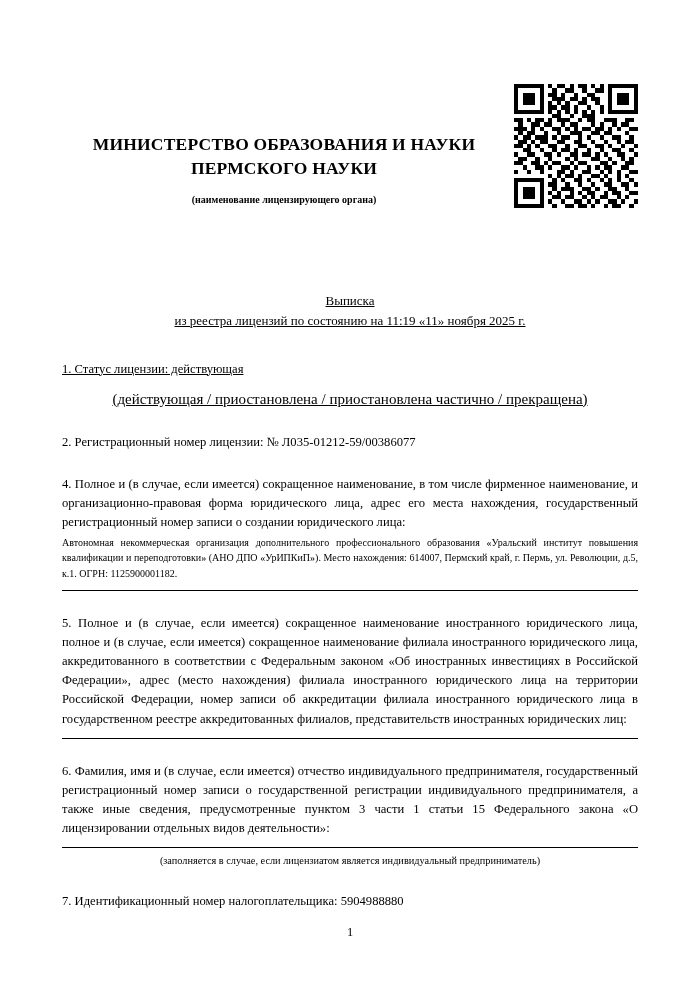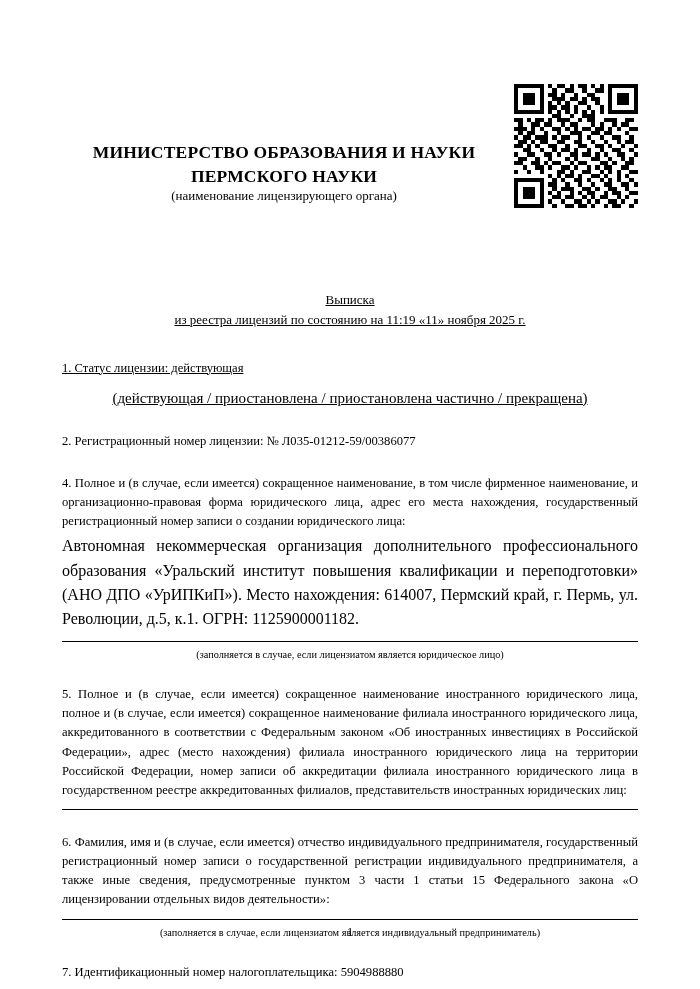--- a/index.html
+++ b/index.html
@@ -13,21 +13,21 @@
     position: relative;
     font-family: "Liberation Serif", serif;
     color: #000000;
     overflow: hidden;
   }
   .page {
     position: relative;
     width: 700px;
     height: 989px;
     box-sizing: border-box;
-    padding: 12px 62px;
+    padding: 4px 62px;
   }
   .qr {
     position: absolute;
     top: 84px;
     right: 62px;
     width: 124px;
     height: 124px;
   }
   .qr svg { display: block; }
 
@@ -36,23 +36,23 @@
     text-align: center;
     padding-right: 132px;
   }
   .header .line {
     font-size: 17.5px;
     font-weight: bold;
     line-height: 1.38;
     letter-spacing: 0.2px;
   }
   .header .sub {
-    margin-top: 0;
-    font-size: 13px;
-    font-weight: normal;
+    margin-top: 14px;
+    font-size: 10px;
+    font-weight: bold;
     letter-spacing: 0;
   }
 
   .vypiska {
     margin-top: 86px;
     text-align: center;
     font-size: 13px;
     line-height: 1.55;
     text-decoration: underline;
   }
@@ -66,21 +66,21 @@
   .item.first { margin-top: 28px; text-decoration: underline; }
   .note {
     text-align: center;
     font-size: 15px;
     margin-top: 10px;
     line-height: 1.4;
   }
   .body-text {
     margin-top: 3px;
     text-align: justify;
-    font-size: 16px;
+    font-size: 10px;
     line-height: 1.52;
   }
   .rule {
     border: 0;
     border-top: 1px solid #000;
     margin: 9px 0 0 0;
     height: 0;
   }
   .note-after {
     text-align: center;
@@ -391,21 +391,20 @@
 
   <div class="item">
     <div>2. Регистрационный номер лицензии: № Л035-01212-59/00386077</div>
   </div>
 
 
   <div class="item">
     <div>4. Полное и (в случае, если имеется) сокращенное наименование, в том числе фирменное наименование, и организационно-правовая форма юридического лица, адрес его места нахождения, государственный регистрационный номер записи о создании юридического лица:</div>
     <div class="body-text">Автономная некоммерческая организация дополнительного профессионального образования «Уральский институт повышения квалификации и переподготовки» (АНО ДПО «УрИПКиП»). Место нахождения: 614007, Пермский край, г. Пермь, ул. Революции, д.5, к.1. ОГРН: 1125900001182.</div>
     <hr class="rule">
-    <div class="note-after">(заполняется в случае, если лицензиатом является юридическое лицо)</div>
   </div>
 
   <div class="item">
     <div>5. Полное и (в случае, если имеется) сокращенное наименование иностранного юридического лица, полное и (в случае, если имеется) сокращенное наименование филиала иностранного юридического лица, аккредитованного в соответствии с Федеральным законом «Об иностранных инвестициях в Российской Федерации», адрес (место нахождения) филиала иностранного юридического лица на территории Российской Федерации, номер записи об аккредитации филиала иностранного юридического лица в государственном реестре аккредитованных филиалов, представительств иностранных юридических лиц:</div>
     <hr class="rule">
   </div>
 
   <div class="item">
     <div>6. Фамилия, имя и (в случае, если имеется) отчество индивидуального предпринимателя, государственный регистрационный номер записи о государственной регистрации индивидуального предпринимателя, а также иные сведения, предусмотренные пунктом 3 части 1 статьи 15 Федерального закона «О лицензировании отдельных видов деятельности»:</div>
     <hr class="rule">

